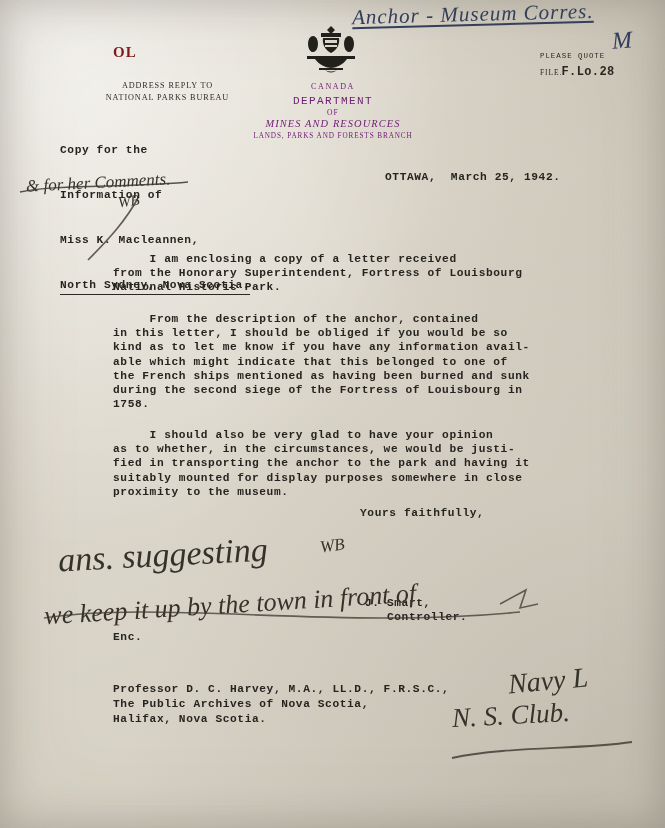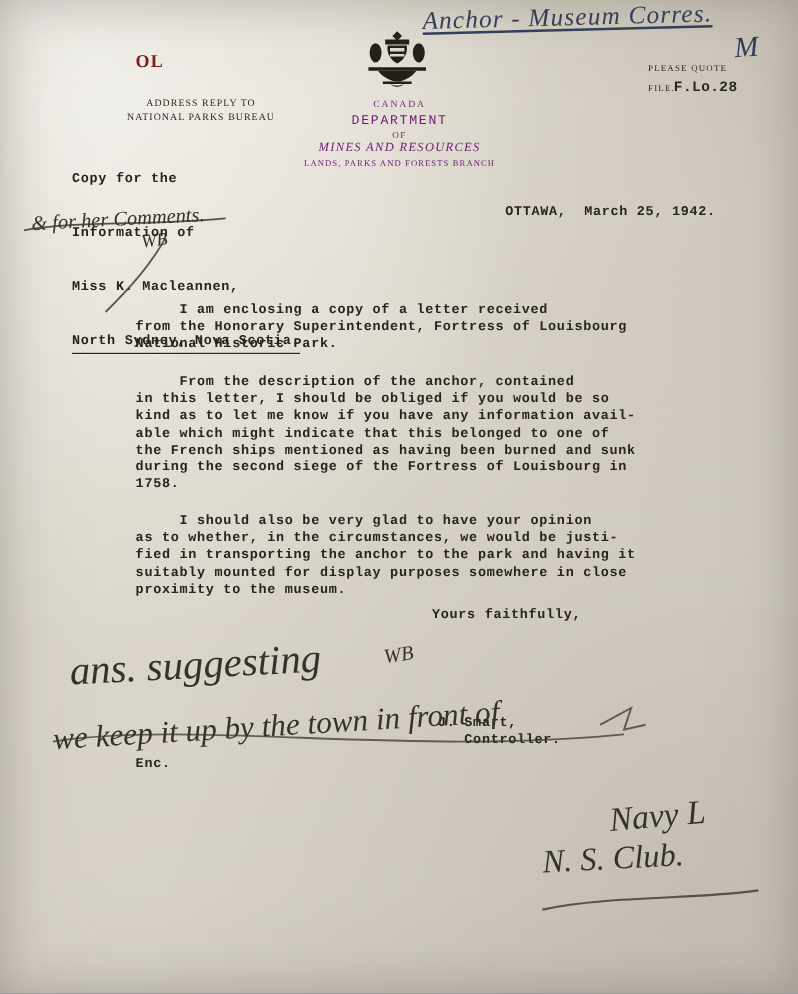--- a/index.html
+++ b/index.html
@@ -94,38 +94,38 @@
   .dept-block .l4 { font-size: 10.4px; letter-spacing: 1.1px; font-style: italic; }
   .dept-block .l5 { font-size: 7.2px; letter-spacing: 0.9px; margin-top: 3px; }
 
   .quote-block {
     position: absolute;
     left: 540px;
     top: 52px;
     font-family: "Liberation Serif", serif;
     color: #2b2822;
   }
-  .quote-block .pq { font-size: 7.4px; letter-spacing: 1px; }
+  .quote-block .pq { font-size: 7.4px; letter-spacing: 1px; font-family: Liberation Mono, monospace; }
   .quote-block .fileline {
     margin-top: 5px;
     font-size: 7.4px;
     letter-spacing: 1px;
     white-space: nowrap;
   }
   .quote-block .fileno {
     font-family: "Liberation Mono", monospace;
     font-size: 12px;
     font-weight: bold;
     letter-spacing: 0.4px;
   }
 
   
   #copy-block { left: 60px; top: 113px; line-height: 15px; }
   #copy-block .ul { border-bottom: 1.3px solid #2b2824; padding-bottom: 1px; }
-  #dateline { left: 385px; top: 170px; margin-left: 36px; }
+  #dateline { left: 385px; top: 170px; }
   #salutation { left: 137px; top: 220px; }
   #para1 { left: 113px; top: 252px; }
   #para2 { left: 113px; top: 312px; }
   #para3 { left: 113px; top: 428px; }
   #yours { left: 360px; top: 506px; }
   #signature-name { left: 365px; top: 596px; line-height: 14px; }
   #enc { left: 113px; top: 630px; }
   #recipient { left: 113px; top: 682px; line-height: 15px; }
 
   
@@ -266,20 +266,23 @@
   <div class="typed" id="para3">     I should also be very glad to have your opinion
 as to whether, in the circumstances, we would be justi-
 fied in transporting the anchor to the park and having it
 suitably mounted for display purposes somewhere in close
 proximity to the museum.</div>
 
   <div class="typed" id="yours">Yours faithfully,</div>
   <div class="typed" id="signature-name">J. Smart,
    Controller.</div>
   <div class="typed" id="enc">Enc.</div>
+  <div class="typed" id="recipient">Professor D. C. Harvey, M.A., LL.D., F.R.S.C.,
+The Public Archives of Nova Scotia,
+Halifax, Nova Scotia.</div>
 
   <div class="hand ink" id="hw-top">Anchor - Museum Corres.</div>
   <div class="hand ink" id="hw-top-m">M</div>
   <div class="hand dark" id="hw-comments">&amp; for her Comments.</div>
   <div class="hand dark" id="hw-initials1">WB</div>
   <div class="hand dark" id="hw-ans">ans. suggesting</div>
   <div class="hand dark" id="hw-initials2">WB</div>
   <div class="hand dark" id="hw-long">we keep it up by the town in front of</div>
   <div class="hand dark" id="hw-navy">Navy L</div>
   <div class="hand dark" id="hw-ns">N. S. Club.</div>

